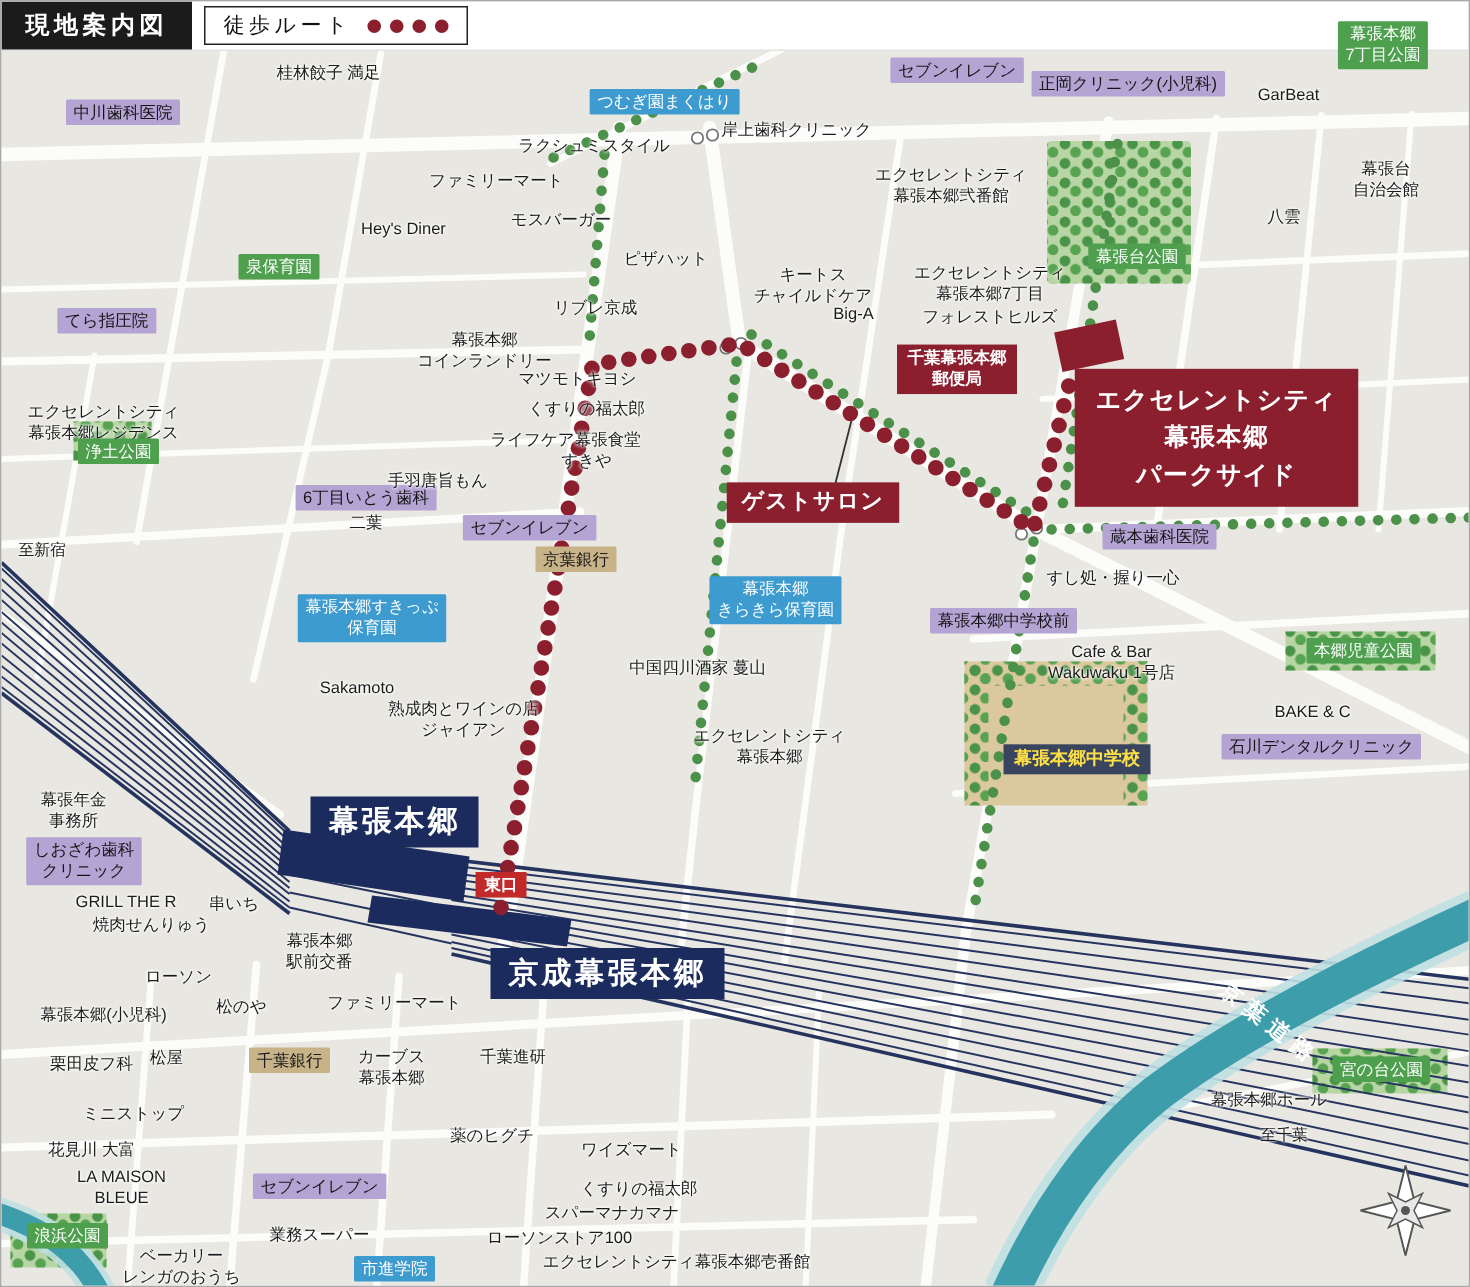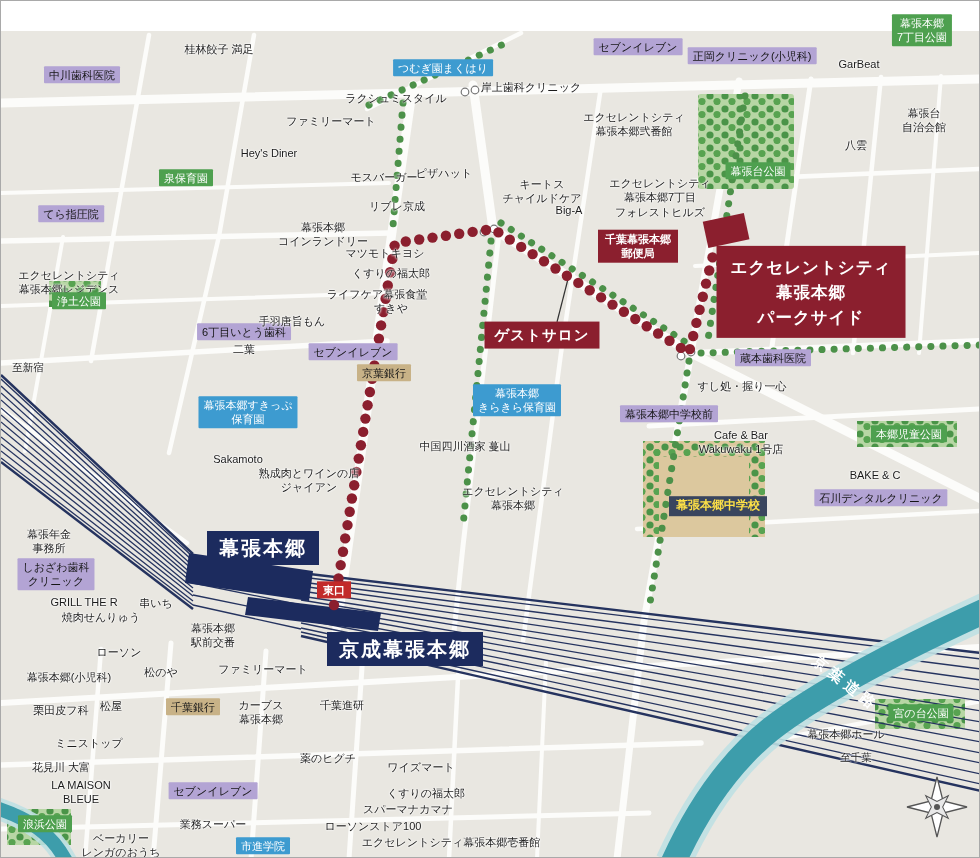--- a/index.html
+++ b/index.html
@@ -262,21 +262,21 @@
       <div class="lbl style-purple" style="left: 81px; top: 74px; transform: translate(-50%, -50%);">中川歯科医院</div>
       <div class="lbl style-plain" style="left: 530px; top: 86px; transform: translate(-50%, -50%);">岸上歯科クリニック</div>
       <div class="lbl style-plain" style="left: 395px; top: 97px; transform: translate(-50%, -50%);">ラクシュミスタイル</div>
       <div class="lbl style-plain" style="left: 923px; top: 119px; transform: translate(-50%, -50%);">幕張台
 自治会館</div>
       <div class="lbl style-plain" style="left: 330px; top: 120px; transform: translate(-50%, -50%);">ファミリーマート</div>
       <div class="lbl style-plain" style="left: 633px; top: 123px; transform: translate(-50%, -50%);">エクセレントシティ
 幕張本郷弐番館</div>
       <div class="lbl style-plain" style="left: 855px; top: 144px; transform: translate(-50%, -50%);">八雲</div>
       <div class="lbl style-plain" style="left: 268px; top: 152px; transform: translate(-50%, -50%);">Hey's Diner</div>
-      <div class="lbl style-plain" style="left: 383px; top: 146px; transform: translate(-50%, -50%); margin-top: 30px;">モスバーガー</div>
+      <div class="lbl style-plain" style="left: 373px; top: 146px; transform: translate(-50%, -50%);">モスバーガー</div>
       <div class="lbl style-green" style="left: 185px; top: 177px; transform: translate(-50%, -50%);">泉保育園</div>
       <div class="lbl style-plain" style="left: 443px; top: 172px; transform: translate(-50%, -50%);">ピザハット</div>
       <div class="lbl style-plain" style="left: 541px; top: 190px; transform: translate(-50%, -50%);">キートス
 チャイルドケア</div>
       <div class="lbl style-plain" style="left: 568px; top: 209px; transform: translate(-50%, -50%);">Big-A</div>
       <div class="lbl style-plain" style="left: 659px; top: 196px; transform: translate(-50%, -50%);">エクセレントシティ
 幕張本郷7丁目
 フォレストヒルズ</div>
       <div class="lbl style-green" style="left: 757px; top: 170px; transform: translate(-50%, -50%);">幕張台公園</div>
       <div class="lbl style-purple" style="left: 70px; top: 213px; transform: translate(-50%, -50%);">てら指圧院</div>
@@ -358,14 +358,26 @@
       <div class="lbl style-plain" style="left: 407px; top: 808px; transform: translate(-50%, -50%);">スパーマナカマナ</div>
       <div class="lbl style-green" style="left: 44px; top: 823px; transform: translate(-50%, -50%);">浪浜公園</div>
       <div class="lbl style-plain" style="left: 212px; top: 823px; transform: translate(-50%, -50%);">業務スーパー</div>
       <div class="lbl style-plain" style="left: 372px; top: 825px; transform: translate(-50%, -50%);">ローソンストア100</div>
       <div class="lbl style-plain" style="left: 450px; top: 841px; transform: translate(-50%, -50%);">エクセレントシティ幕張本郷壱番館</div>
       <div class="lbl style-plain" style="left: 120px; top: 844px; transform: translate(-50%, -50%);">ベーカリー
 レンガのおうち</div>
       <div class="lbl style-blue" style="left: 262px; top: 845px; transform: translate(-50%, -50%);">市進学院</div>
     </div>
 
+  <header class="hdr">
+    <div class="hdr-title">現地案内図</div>
+    <div class="hdr-legend">
+      <span>徒歩ルート</span>
+      <span class="legend-dots" id="legend-dots">
+          <span class="legend-dot"></span>
+          <span class="legend-dot"></span>
+          <span class="legend-dot"></span>
+          <span class="legend-dot"></span>
+        </span>
+    </div>
+  </header>
 
 </div>
 
 </body></html>

